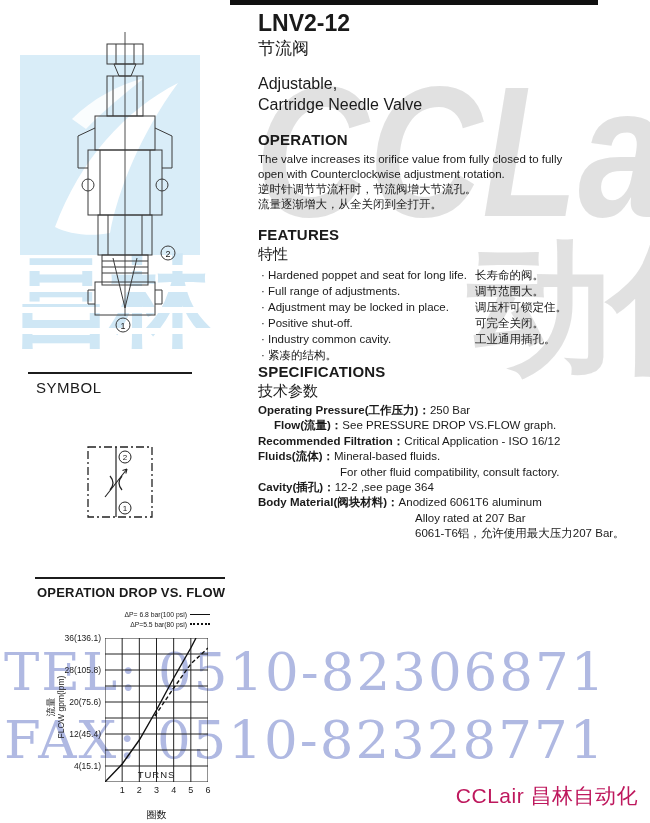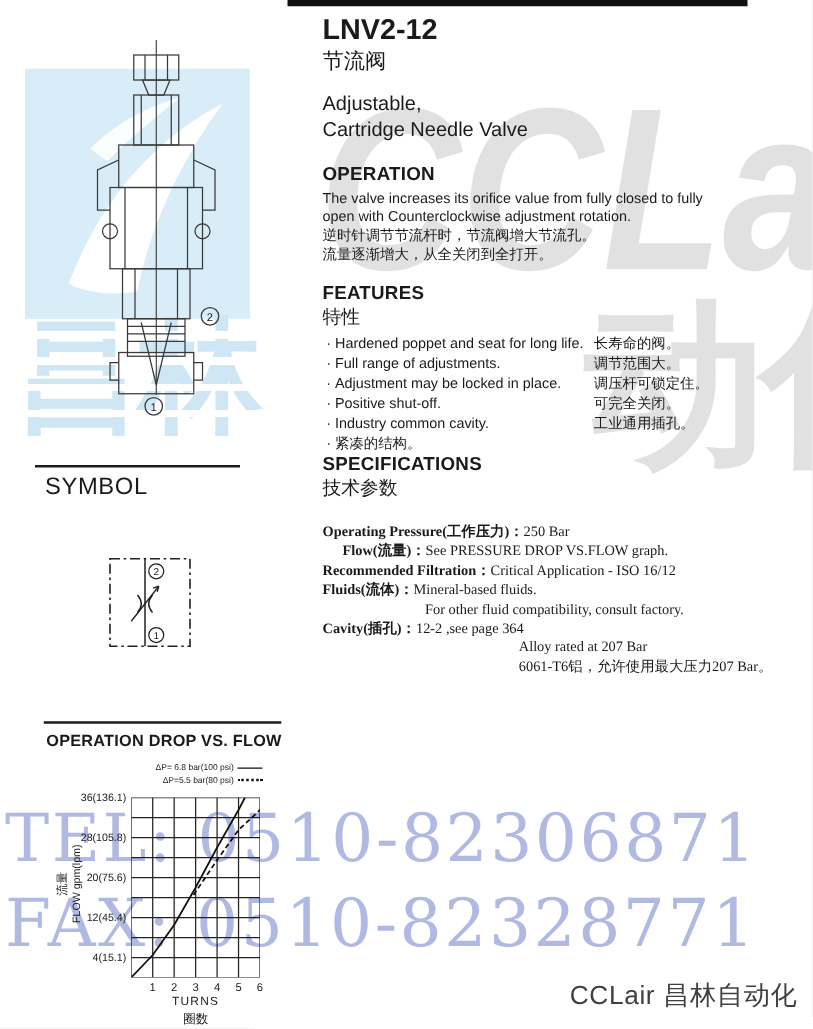--- a/index.html
+++ b/index.html
@@ -42,47 +42,47 @@
   .op-line { font-size:11.5px; line-height:15px; white-space:nowrap; }
 
   .feat-block { left:258px; top:226px; width:390px; }
   .feat-list { margin-top:4px; }
   .feat-row { display:flex; line-height:16px; font-size:11.5px; }
   .feat-bullet { width:10px; text-align:center; }
   .feat-en { width:207px; white-space:nowrap; }
   .feat-cn { white-space:nowrap; }
 
   .symbol-rule { left:28px; top:372px; width:164px; height:2px; background:#1c1c1c; }
-  .symbol-heading { left:36px; top:379px; font-size:19px; letter-spacing:0.5px; }
+  .symbol-heading { left:36px; top:379px; font-size:15px; letter-spacing:0.5px; }
 
   .spec-block { left:258px; top:363px; width:392px; }
-  .spec-rows { margin-top:19px;font-family:Liberation Serif, serif; }
+  .spec-rows { margin-top:3px; }
   .spec-row { font-size:11.5px; line-height:15.4px; white-space:nowrap; }
   .spec-label { font-weight:bold; }
 
   .chart-rule { left:35px; top:577px; width:190px; height:2px; background:#1c1c1c; }
   .chart-title { left:37px; top:585px; font-size:13px; font-weight:bold; letter-spacing:0.2px; }
 
   .legend { left:104px; top:609px; width:106px; }
   .legend-row { display:flex; align-items:center; justify-content:flex-end; height:10px; font-size:6.8px; white-space:nowrap; }
   .legend-sample { display:inline-block; width:20px; height:0; border-top:1.4px solid #111; margin-left:3px; }
   .legend-sample.dashed { border-top-style:dotted; border-top-width:2px; }
 
   .chart-svg { left:105px; top:638px; }
   .yticks { left:26px; top:638px; width:77px; height:150px; }
   .ytick { position:absolute; right:2px; font-size:8.5px; line-height:10px; white-space:nowrap; }
   .xticks { left:105px; top:785px; width:103px; height:12px; }
   .xtick { position:absolute; top:0; width:12px; text-align:center; font-size:9px; }
   .yaxis-title { left:0px; top:692px; width:120px; height:30px; transform:rotate(-90deg); text-align:center; }
   .yaxis-title .cn { font-size:9.5px; line-height:11px; }
   .yaxis-title .en { font-size:8.5px; line-height:10px; }
-  .xaxis-title { left:105px; top:796px; width:103px; text-align:center; font-size:9.5px; letter-spacing:1px; }
+  .xaxis-title { left:105px; top:769px; width:103px; text-align:center; font-size:9.5px; letter-spacing:1px; }
   .xaxis-title-cn { left:105px; top:808px; width:103px; text-align:center; font-size:10px; }
 
-  .footer-brand { right:12px; top:782px; font-size:21px; font-weight:500; color:#404040; letter-spacing:0.5px; }
+  .footer-brand { right:12px; top:782px; font-size:21px; font-weight:500; color:#be185d; letter-spacing:0.5px; }
 
   svg .ln { stroke:#222; fill:none; }
   svg .outline { stroke:#3a3a3a; stroke-width:1; fill:none; }
   svg text { font-family:"Liberation Sans", sans-serif; fill:#1a1a1a; }
 </style>
 </head>
 <body>
 
 <div id="page">
 
@@ -220,20 +220,21 @@
     <div class="abs spec-block">
       <div class="sec-heading">SPECIFICATIONS</div>
       <div class="sec-heading-cn">技术参数</div>
       <div class="spec-rows" id="spec-rows">
           <div class="spec-row" style="padding-left: 0px;"><span class="spec-label">Operating Pressure(工作压力)：</span><span class="spec-value">250 Bar</span></div>
           <div class="spec-row" style="padding-left: 16px;"><span class="spec-label">Flow(流量)：</span><span class="spec-value">See PRESSURE DROP VS.FLOW graph.</span></div>
           <div class="spec-row" style="padding-left: 0px;"><span class="spec-label">Recommended Filtration：</span><span class="spec-value">Critical Application - ISO 16/12</span></div>
           <div class="spec-row" style="padding-left: 0px;"><span class="spec-label">Fluids(流体)：</span><span class="spec-value">Mineral-based fluids.</span></div>
           <div class="spec-row" style="padding-left: 82px;"><span class="spec-value">For other fluid compatibility, consult factory.</span></div>
           <div class="spec-row" style="padding-left: 0px;"><span class="spec-label">Cavity(插孔)：</span><span class="spec-value">12-2 ,see page  364</span></div>
+          <div class="spec-row" style="padding-left: 0px;"><span class="spec-label">Body Material(阀块材料)：</span><span class="spec-value">Anodized 6061T6 aluminum</span></div>
           <div class="spec-row" style="padding-left: 157px;"><span class="spec-value">Alloy rated at 207 Bar</span></div>
           <div class="spec-row" style="padding-left: 157px;"><span class="spec-value">6061-T6铝，允许使用最大压力207 Bar。</span></div>
         </div>
     </div>
 
     <div class="abs chart-rule"></div>
     <div class="abs chart-title">OPERATION DROP VS. FLOW</div>
     <div class="abs legend" id="chart-legend">
         <div class="legend-row">
           <span class="legend-label">ΔP= 6.8 bar(100 psi)</span>

